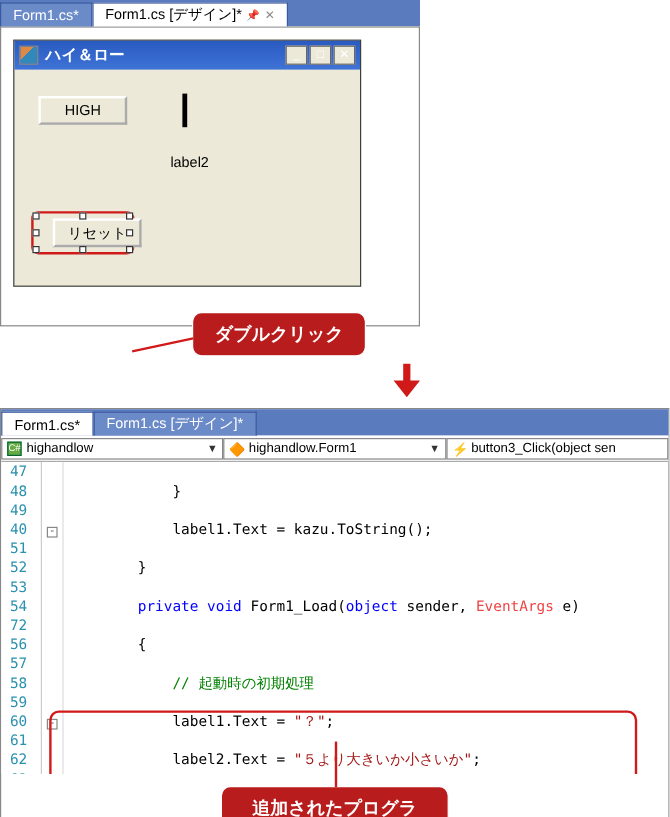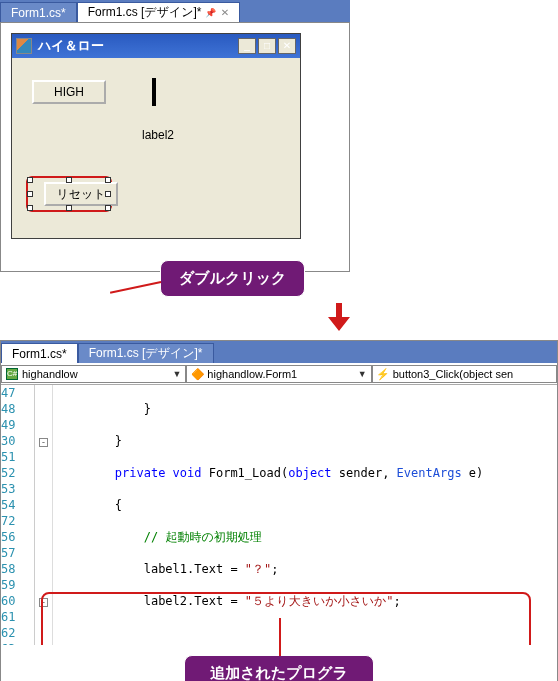--- a/index.html
+++ b/index.html
@@ -32,43 +32,43 @@
   
   .btn-reset { position: absolute; top: 124px; left: 20px; margin-left: 12px; }
   .selected-wrapper { position: absolute; top: 118px; left: 14px; width: 86px; height: 36px; border: 2px solid #d01a1a; border-radius: 6px; padding: 4px; }
   .selected-handles { position: absolute; top: 122px; left: 18px; width: 78px; height: 28px; }
   .handle { position: absolute; width: 6px; height: 6px; background: #fff; border: 1px solid #333; }
   .h-tl { top:-3px; left:-3px; } .h-tm { top:-3px; left: 36px; } .h-tr { top:-3px; right:-3px; }
   .h-ml { top:11px; left:-3px; } .h-mr { top:11px; right:-3px; }
   .h-bl { bottom:-3px; left:-3px; } .h-bm { bottom:-3px; left:36px; } .h-br { bottom:-3px; right:-3px; }
   
   
-  .callout { background: #701a75; color: #fff; font-weight: bold; font-size: 15px; padding: 8px 18px; border-radius: 8px; border: 1px solid #fff; position: relative; display: inline-block; }
+  .callout { background: #b91c1c; color: #fff; font-weight: bold; font-size: 15px; padding: 8px 18px; border-radius: 8px; border: 1px solid #fff; position: relative; display: inline-block; }
   .callout-1 { margin-left: 160px; margin-top: -48px; position: relative; z-index: 5; }
   .callout-1::before { content: ""; position: absolute; top: 20px; left: -52px; width: 52px; height: 2px; background: #d01a1a; transform-origin: right; transform: rotate(-12deg); }
   
   .arrow-down { text-align: center; margin: 6px 0 6px 120px; }
   .arrow-down svg { width: 26px; height: 28px; }
   
   
   .code-section { width: 558px; border: 1px solid #888; background: #fff; }
   .code-tabs { display: flex; background: #5a7cbf; height: 22px; align-items: flex-end; }
   .nav-bar { display: flex; background: #fff; border-bottom: 1px solid #aaa; height: 22px; align-items: center; }
   .nav-dd { border: 1px solid #888; height: 18px; flex: 1; display: flex; align-items: center; padding: 0 4px; font-size: 11px; gap: 4px; cursor: pointer; }
   .nav-dd .icon-cs { width: 12px; height: 12px; background: #6a4; border: 1px solid #063; display: inline-block; font-size: 8px; color: #fff; text-align: center; line-height: 10px; }
   .nav-dd .icon-class { width: 12px; height: 12px; display: inline-block; }
   .nav-dd .icon-method { width: 12px; height: 12px; display: inline-block; }
   .nav-dd .chev { margin-left: auto; font-size: 9px; color: #333; }
   
   .code-area { display: flex; font-family: "Consolas","MS Gothic",monospace; font-size: 12px; line-height: 16px; height: 260px; overflow: hidden; }
-  .gutter-ln { width: 34px; text-align: left; color: #2b91af; padding-right: 4px; background: #fff; border-right: 1px solid #ccc; }
+  .gutter-ln { width: 34px; text-align: center; color: #2b91af; padding-right: 4px; background: #fff; border-right: 1px solid #ccc; }
   .gutter-fold { width: 18px; background: #fff; border-right: 1px solid #ddd; color: #888; text-align: center; }
   .code-lines { flex: 1; padding-left: 4px; white-space: pre; position: relative; }
   .kw { color: #0000ff; }
-  .type { color: #1d4ed8; }
+  .type { color: #ef4444; }
   .str { color: #a31515; }
   .com { color: #008000; }
   
   .code-highlight-box { position: absolute; top: 207px; left: 40px; width: 490px; height: 70px; border: 2px solid #d01a1a; border-radius: 8px; pointer-events: none; }
   .callout-2 { margin: 0 auto; display: block; width: 190px; text-align: center; position: relative; }
   .callout-2::before { content: ""; position: absolute; top: -38px; left: 50%; width: 2px; height: 38px; background: #d01a1a; }
   .callout-2-wrap { text-align: center; margin-top: 10px; padding-bottom: 10px; }
   
   .fold-box { display:inline-block; width:9px; height:9px; border:1px solid #888; font-size:9px; line-height:7px; text-align:center; color:#555; margin-top:3px; }
 </style>
@@ -153,21 +153,21 @@
     <div class="nav-dd">
       <span class="icon-method">⚡</span>
       <span>button3_Click(object sen</span>
     </div>
   </div>
   <div class="code-area" style="position:relative;">
     <div class="gutter-ln">
       <div>47</div>
         <div>48</div>
         <div>49</div>
-      <div>30</div>
+      <div>40</div>
         <div>51</div>
         <div>52</div>
       <div>53</div>
         <div>54</div>
         <div>72</div>
       <div>56</div>
         <div>57</div>
         <div>58</div>
       <div>59</div>
         <div>60</div>
@@ -190,20 +190,21 @@
         <div>&nbsp;</div>
         <div>&nbsp;</div>
         <div>&nbsp;</div>
       <div><span class="fold-box">-</span></div>
       <div>&nbsp;</div>
         <div>&nbsp;</div>
         <div>&nbsp;</div>
     </div>
     <div class="code-lines">
 <div>            }</div>
+<div>            label1.Text = kazu.ToString();</div>
 <div>        }</div>
 <div><span>        </span><span class="kw">private void</span><span> Form1_Load(</span><span class="kw">object</span><span> sender, </span><span class="type">EventArgs</span><span> e)</span></div>
 <div>        {</div>
 <div><span>            </span><span class="com">// 起動時の初期処理</span></div>
 <div><span>            label1.Text = </span><span class="str">"？"</span><span>;</span></div>
 <div><span>            label2.Text = </span><span class="str">"５より大きいか小さいか"</span><span>;</span></div>
 <div></div>
 
 
 

